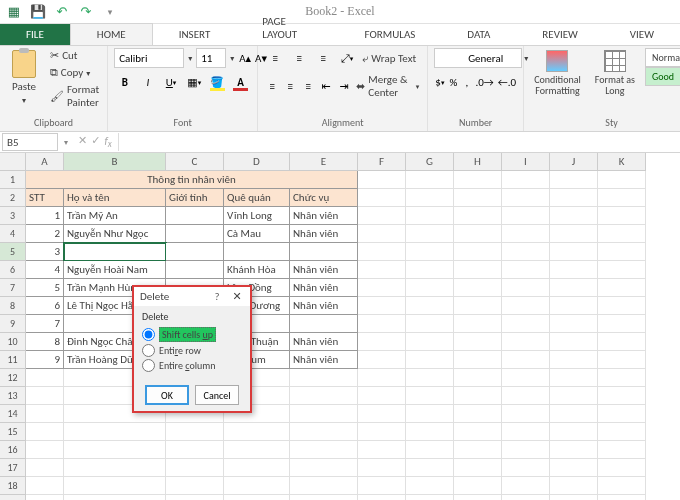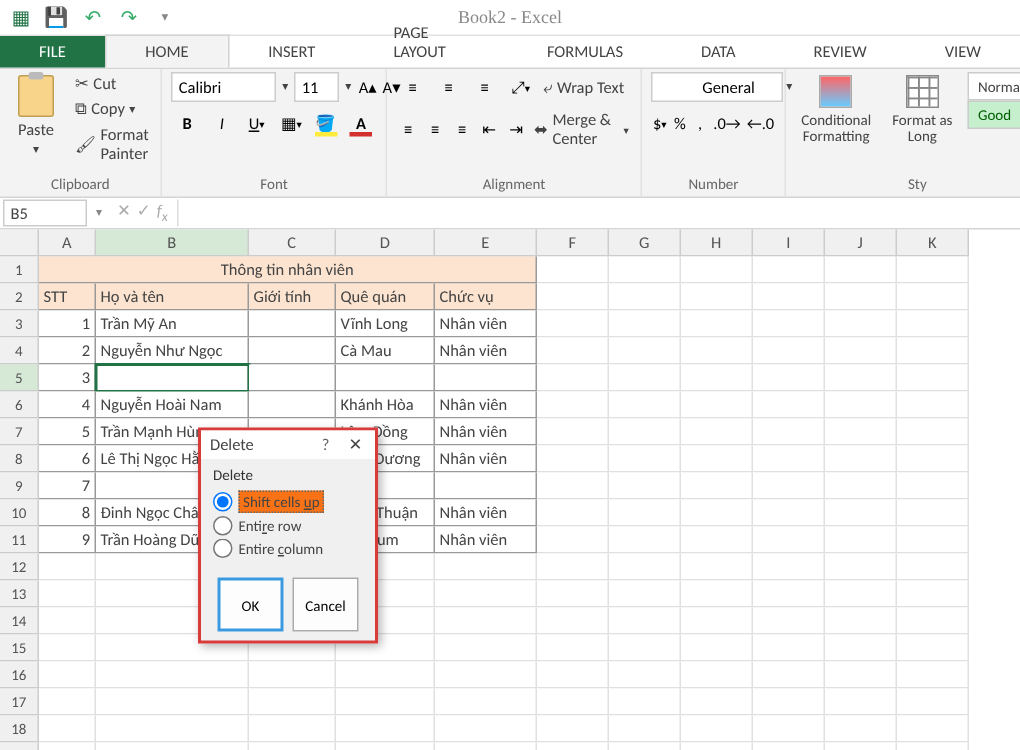--- a/index.html
+++ b/index.html
@@ -56,23 +56,23 @@
 
 .dialog { position: absolute; left: 132px; top: 285px; width: 120px; background: #f0f0f0; border: 2px solid #d93a3a; box-shadow: 2px 2px 6px rgba(0,0,0,0.3); font-size: 11px; }
 .dlg-title { display: flex; justify-content: space-between; align-items: center; padding: 3px 6px; background: #fff; }
 .dlg-close { width: 14px; text-align: center; cursor: pointer; }
 .dlg-help { width: 14px; text-align: center; color: #666; }
 .dlg-body { padding: 4px 8px 6px 8px; }
 .dlg-section { font-size: 10px; color: #333; margin-bottom: 3px; }
 .radio-row { display: flex; align-items: center; gap: 4px; padding: 1px 0; }
 .radio-row input { margin: 0; }
 .radio-row label { font-size: 10px; }
-.radio-row.sel label { background: #f97316; border: 1px dotted #666; padding: 0 2px; }
+.radio-row.sel label { background: #22c55e; border: 1px dotted #666; padding: 0 2px; }
 .dlg-buttons { display: flex; justify-content: center; gap: 6px; padding: 6px; }
-.dlg-btn { width: 44px; height: 36px; font-size: 10px; border: 1px solid #aaa; background: #fdfdfd; cursor: pointer; }
+.dlg-btn { width: 44px; height: 20px; font-size: 10px; border: 1px solid #aaa; background: #fdfdfd; cursor: pointer; }
 .dlg-btn.primary { border: 2px solid #3b99e0; }
 
 .big-btn { display: flex; flex-direction: column; align-items: center; padding: 2px 4px; gap: 2px; font-size: 10px; text-align: center; line-height: 1.1; }
 .big-btn .ico { width: 22px; height: 22px; }
 </style>
 </head>
 <body>
 
 <div class="qat">
   <span class="qat-icon" style="color:#217346">▦</span>

